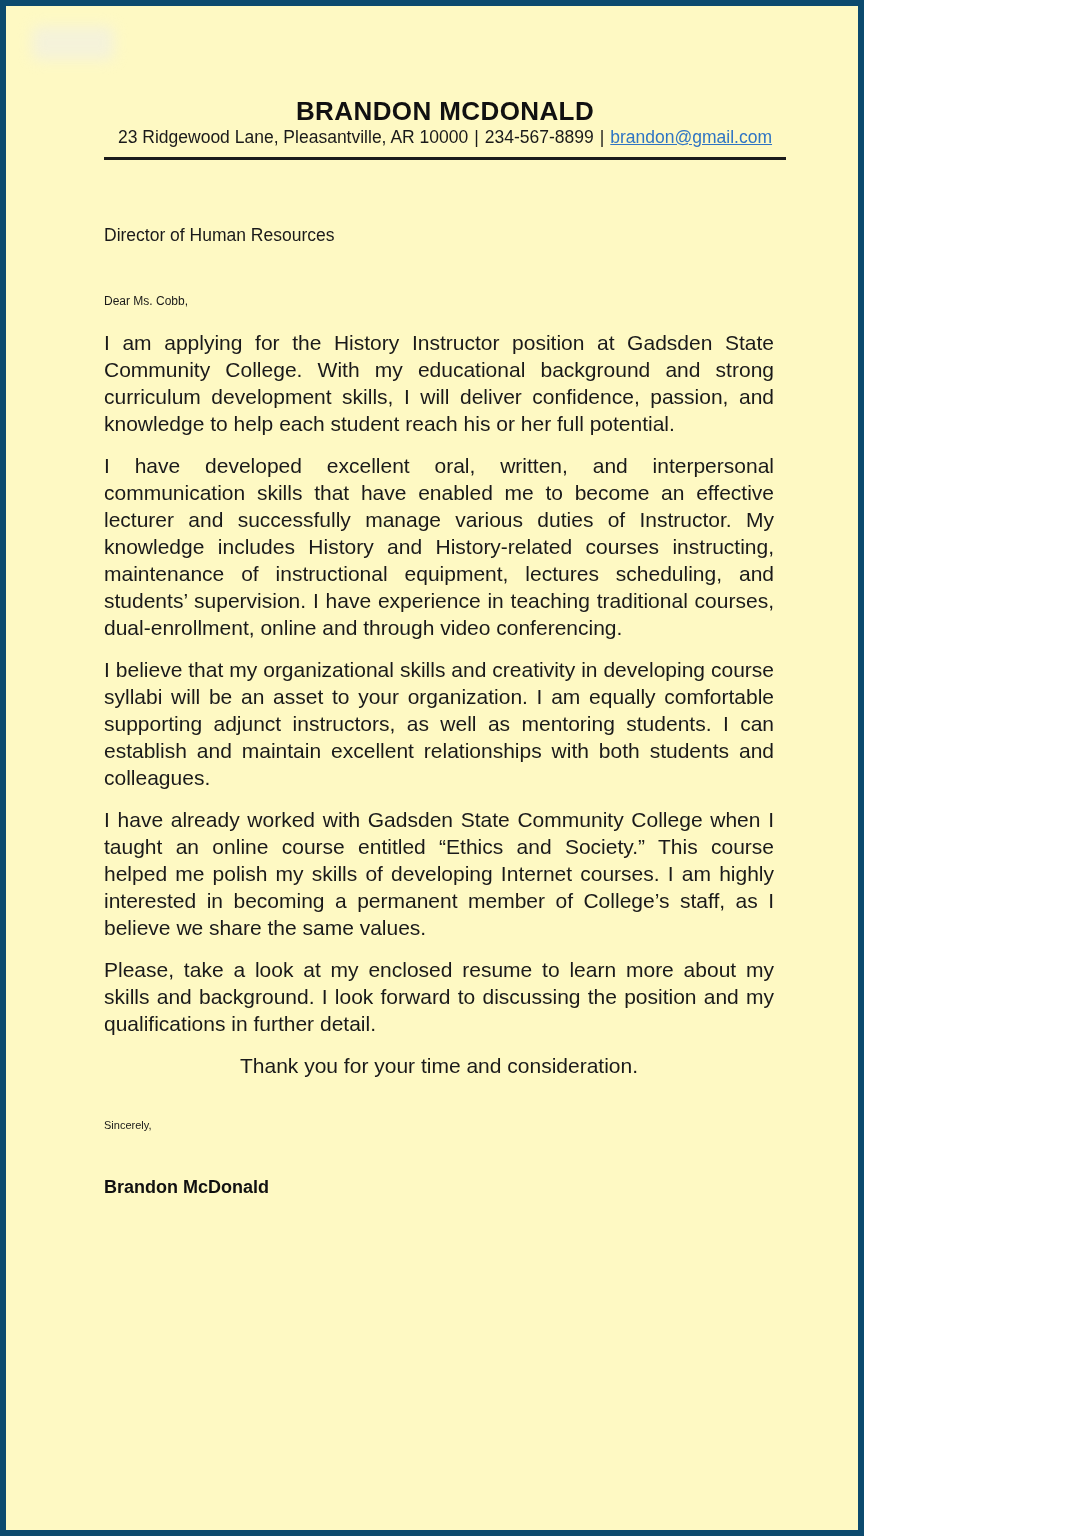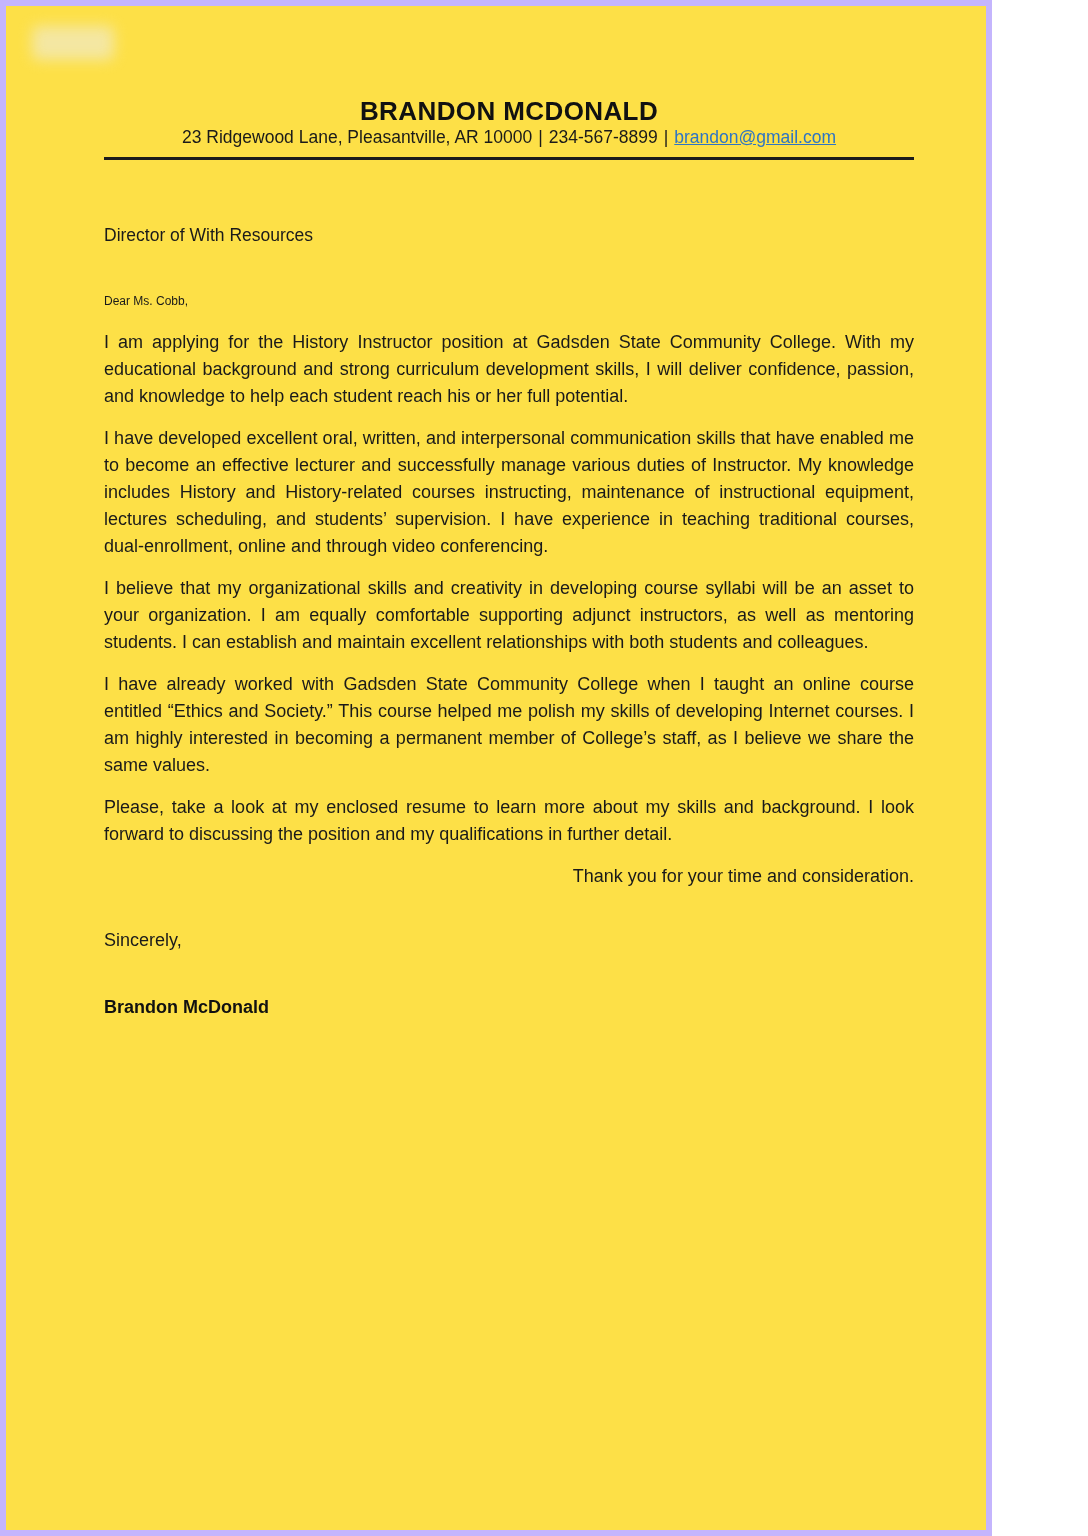--- a/index.html
+++ b/index.html
@@ -3,24 +3,24 @@
 <meta charset="utf-8">
 <style>
   html, body {
     margin: 0;
     padding: 0;
     background: #ffffff;
   }
   .page {
     position: relative;
     box-sizing: border-box;
-    width: 992px;
+    width: 864px;
     height: 1536px;
-    background: #fde047;
-    border: 6px solid #c4b5fd;
+    background: #fef9c3;
+    border: 6px solid #0c4a6e;
     font-family: "Liberation Sans", sans-serif;
     color: #1a1a1a;
     overflow: hidden;
   }
   .smudge {
     position: absolute;
     left: 26px;
     top: 20px;
     width: 82px;
     height: 34px;
@@ -66,34 +66,34 @@
   .recipient {
     margin-top: 64px;
     font-size: 17.5px;
     line-height: 22px;
   }
   .salutation {
     margin-top: 48px;
     font-size: 12px;
   }
   .body-copy p {
-    margin: 15px 0 0 0;
-    font-size: 18px;
+    margin: 15px 12px 0 0;
+    font-size: 21px;
     line-height: 27px;
     text-align: justify;
   }
   .body-copy p.first {
     margin-top: 21px;
   }
   .body-copy p.no-justify {
-    text-align: right;
+    text-align: center;
   }
   .closing {
     margin-top: 40px;
-    font-size: 18px;
+    font-size: 11px;
   }
   .signature {
     margin-top: 46px;
     font-size: 18px;
     font-weight: bold;
     color: #111111;
   }
 </style>
 </head>
 <body>
@@ -105,21 +105,21 @@
 
     <div class="header">
       <div class="name">BRANDON MCDONALD</div>
       <div class="contact-line">
         <span>23 Ridgewood Lane, Pleasantville, AR 10000</span><span class="sep">|</span><span>234-567-8899</span><span class="sep">|</span><a class="email-link">brandon@gmail.com</a>
       </div>
       <div class="header-rule"></div>
     </div>
 
     <div class="recipient">
-      <div>Director of With Resources</div>
+      <div>Director of Human Resources</div>
     </div>
 
     <div class="salutation">Dear Ms. Cobb,</div>
 
     <div class="body-copy">
       <p class="first">I am applying for the History Instructor position at Gadsden State Community College. With my educational background and strong curriculum development skills, I will deliver confidence, passion, and knowledge to help each student reach his or her full potential.</p>
       <p>I have developed excellent oral, written, and interpersonal communication skills that have enabled me to become an effective lecturer and successfully manage various duties of Instructor. My knowledge includes History and History-related courses instructing, maintenance of instructional equipment, lectures scheduling, and students’ supervision. I have experience in teaching traditional courses, dual-enrollment, online and through video conferencing.</p>
       <p>I believe that my organizational skills and creativity in developing course syllabi will be an asset to your organization. I am equally comfortable supporting adjunct instructors, as well as mentoring students. I can establish and maintain excellent relationships with both students and colleagues.</p>
       <p>I have already worked with Gadsden State Community College when I taught an online course entitled “Ethics and Society.” This course helped me polish my skills of developing Internet courses. I am highly interested in becoming a permanent member of College’s staff, as I believe we share the same values.</p>
       <p>Please, take a look at my enclosed resume to learn more about my skills and background. I look forward to discussing the position and my qualifications in further detail.</p>

